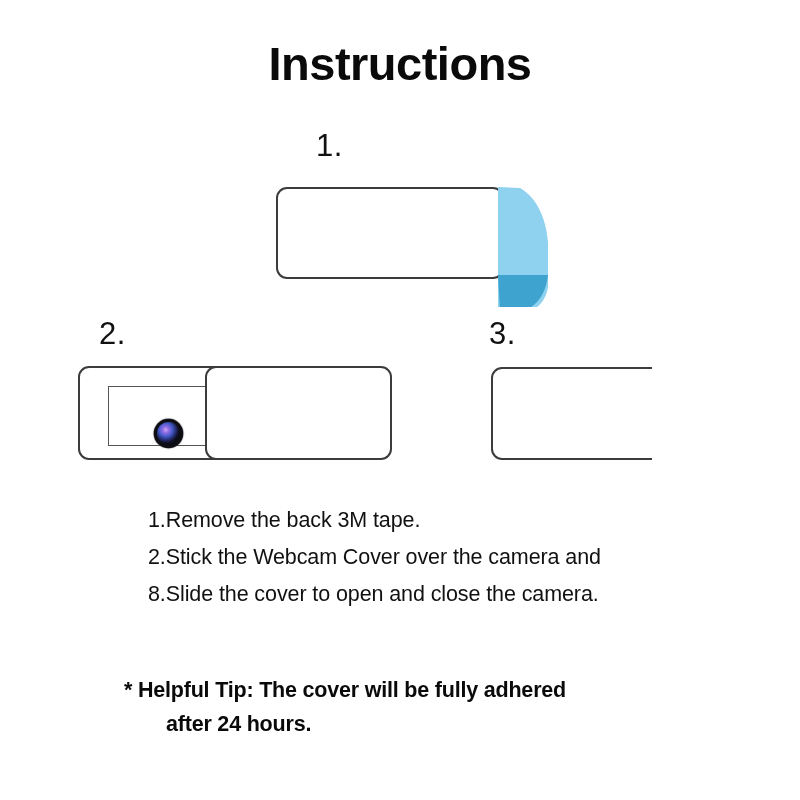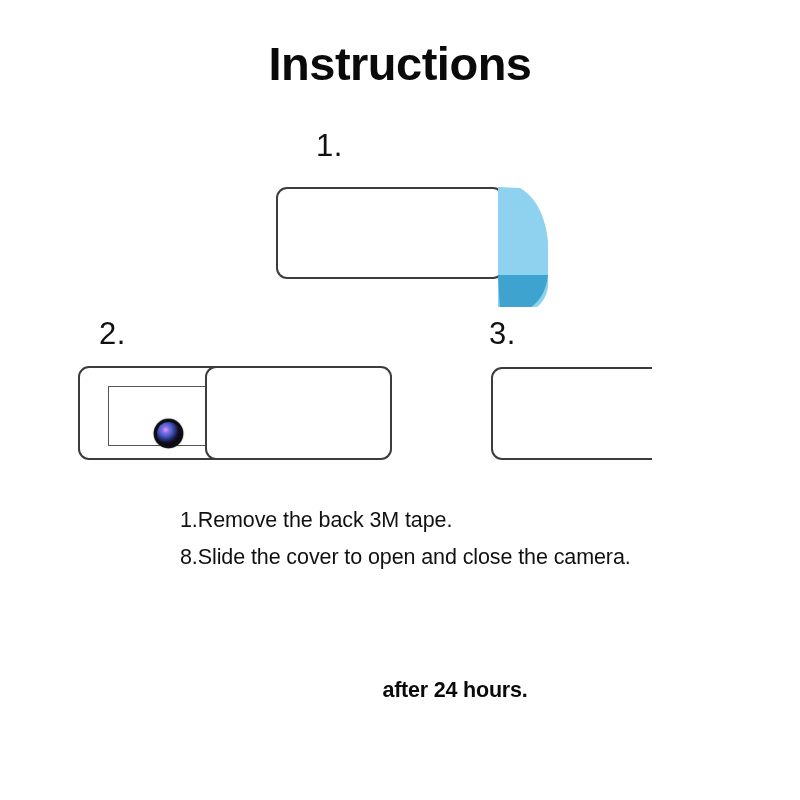--- a/index.html
+++ b/index.html
@@ -150,35 +150,35 @@
   #instruction-list {
     position: absolute;
     left: 148px;
     top: 502px;
     width: 600px;
     font-size: 21.5px;
     line-height: 37px;
     color: #111111;
     letter-spacing: -0.1px;
   }
-  .instruction-line { white-space: pre; margin-left: 32px; }
+  .instruction-line { white-space: pre; }
 
   
   #helpful-tip {
     position: absolute;
     left: 124px;
     top: 673px;
     width: 620px;
     font-size: 21.5px;
     font-weight: bold;
     line-height: 34px;
     color: #0a0a0a;
     letter-spacing: -0.2px;
   }
-  .tip-line-2 { padding-left: 42px; text-align: center; }
+  .tip-line-2 { padding-left: 42px; }
 </style>
 </head>
 <body>
 
 <div id="page">
 
   <div id="page-title">Instructions</div>
 
   <div class="step-number" id="step-1-number">1.</div>
 
@@ -217,20 +217,22 @@
   </div>
 
   <div class="step-number" id="step-3-number">3.</div>
 
   <div id="step-3-figure">
     <div class="cover-body" id="step-3-cover"></div>
   </div>
 
   <div id="instruction-list">
     <div class="instruction-line">1.Remove the back 3M tape.</div>
+    <div class="instruction-line">2.Stick the Webcam Cover over the camera and</div>
     <div class="instruction-line">8.Slide the cover to open and close the camera.</div>
   </div>
 
   <div id="helpful-tip">
+    <div class="tip-line-1">* Helpful Tip: The cover will be fully adhered</div>
     <div class="tip-line-2">after 24 hours.</div>
   </div>
 
 </div>
 
 </body></html>

